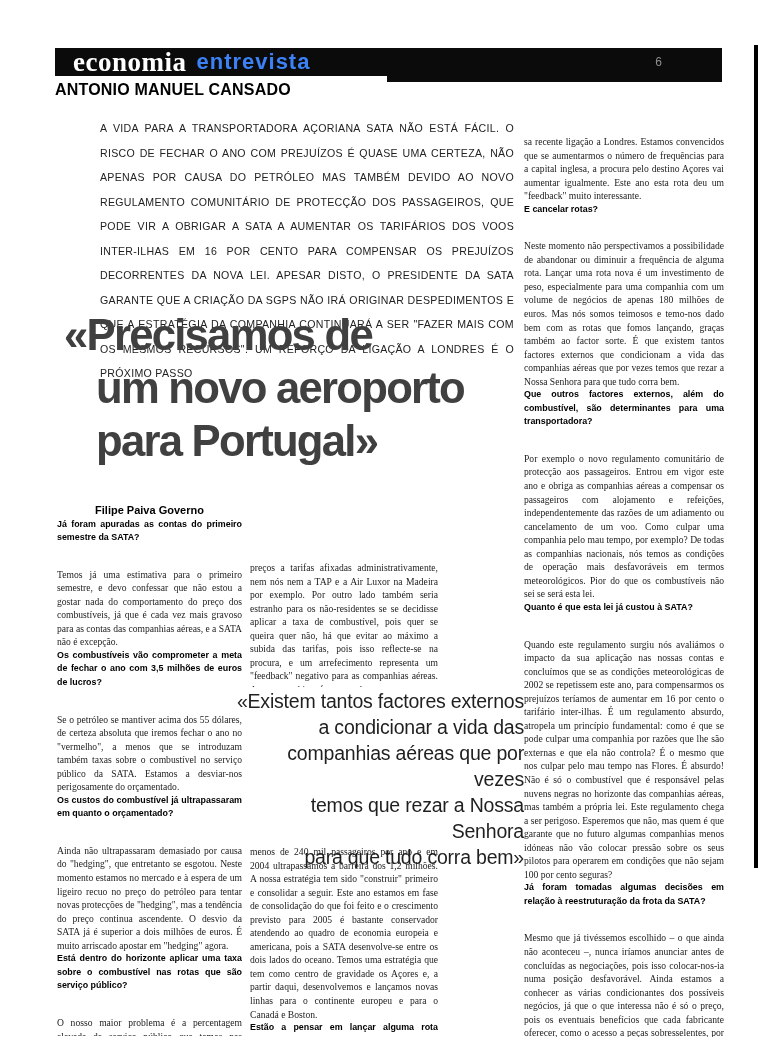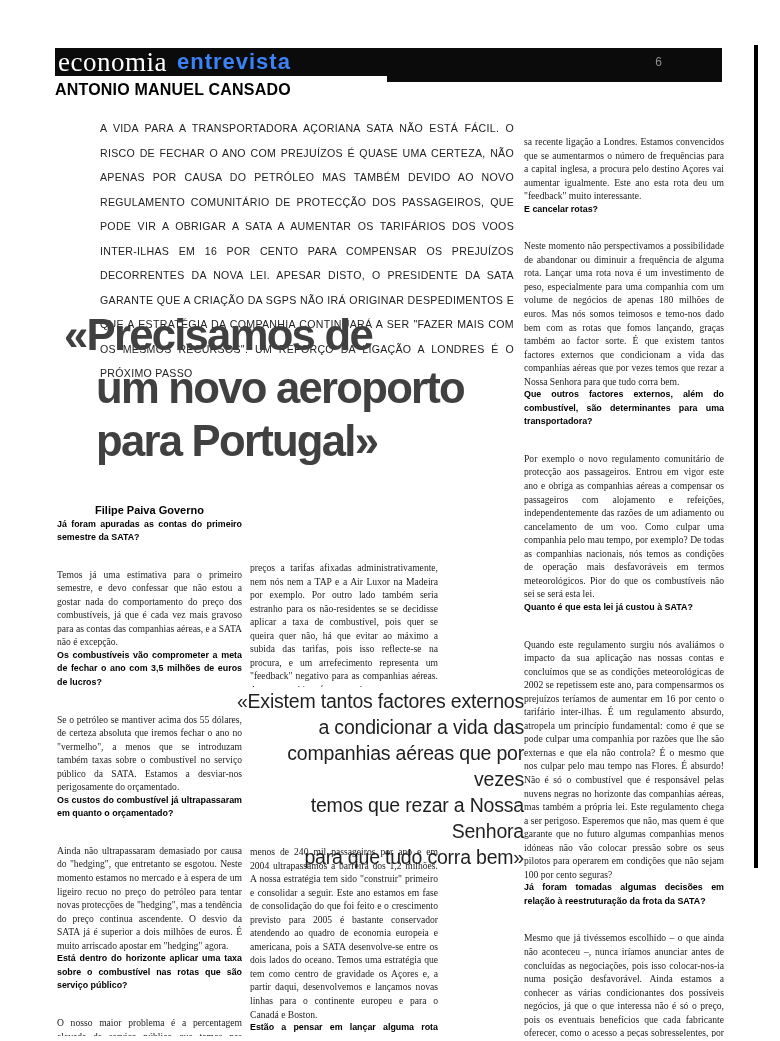--- a/index.html
+++ b/index.html
@@ -18,22 +18,22 @@
 
   
   .masthead {
     position:absolute; left:55px; top:48px; width:667px; height:28px;
     background:#0b0b0b; display:flex; align-items:center; overflow:visible;
   }
   .masthead::after { 
     content:""; position:absolute; right:0; bottom:-6px; width:335px; height:6px; background:#0b0b0b;
   }
   .sec {
-    font-family:"Liberation Serif", serif; font-weight:400;
-    color:#fff; font-size:27px; line-height:26px; padding-left:3px; letter-spacing:0.5px;
+    font-family:"Liberation Serif", serif; font-weight:700;
+    color:#fff; font-size:27px; line-height:26px; padding-left:18px; letter-spacing:0.5px;
   }
   .subsec {
     font-family:"Liberation Sans", sans-serif; font-weight:700;
     color:#3b82f6; font-size:22px; margin-left:10px; letter-spacing:1px;
   }
   .pageno {
     margin-left:auto; margin-right:60px;
     font-family:"Liberation Sans", sans-serif; font-size:12px; color:#8f8f8f;
   }
 

